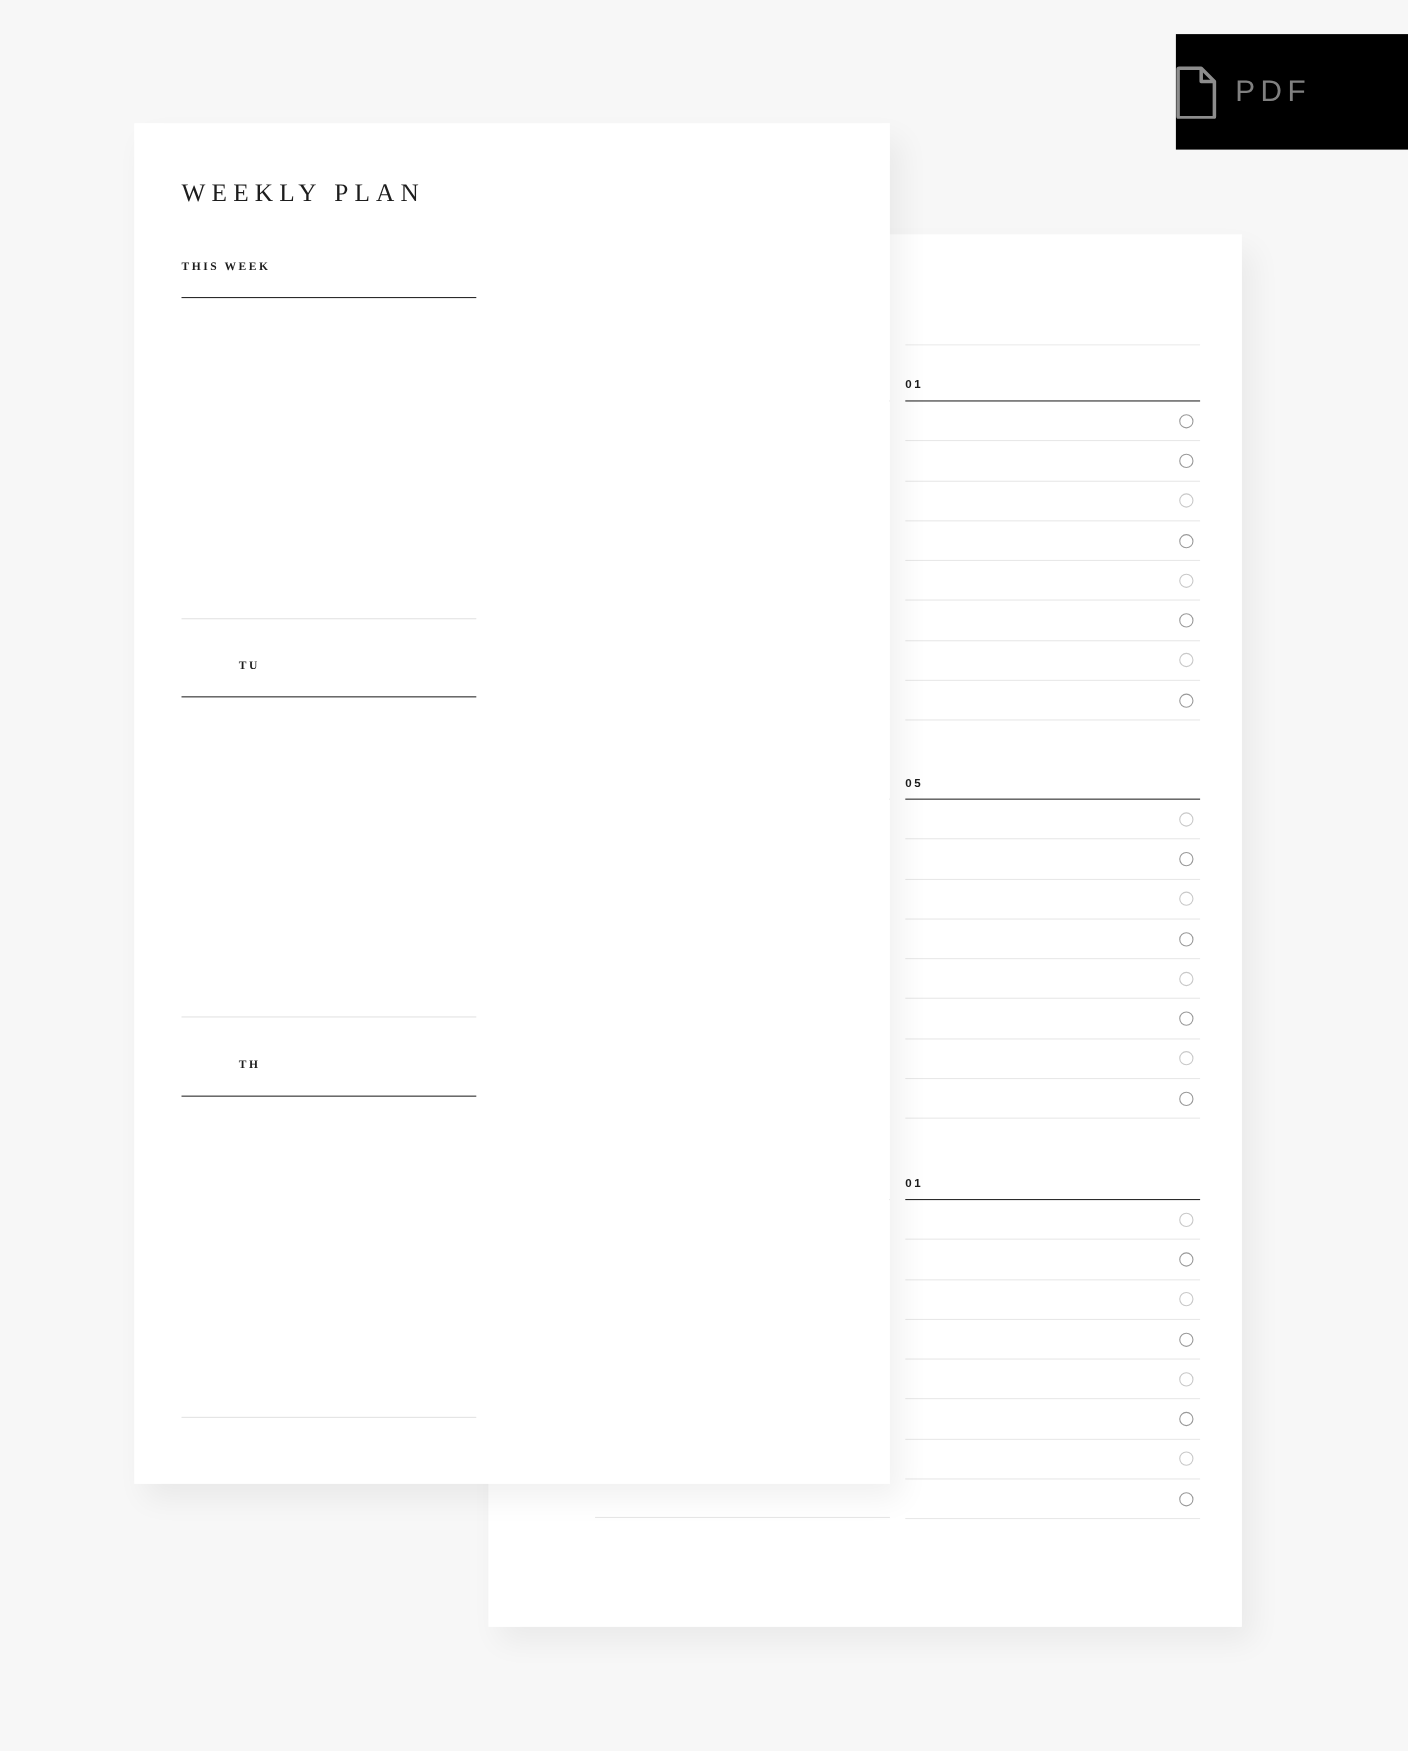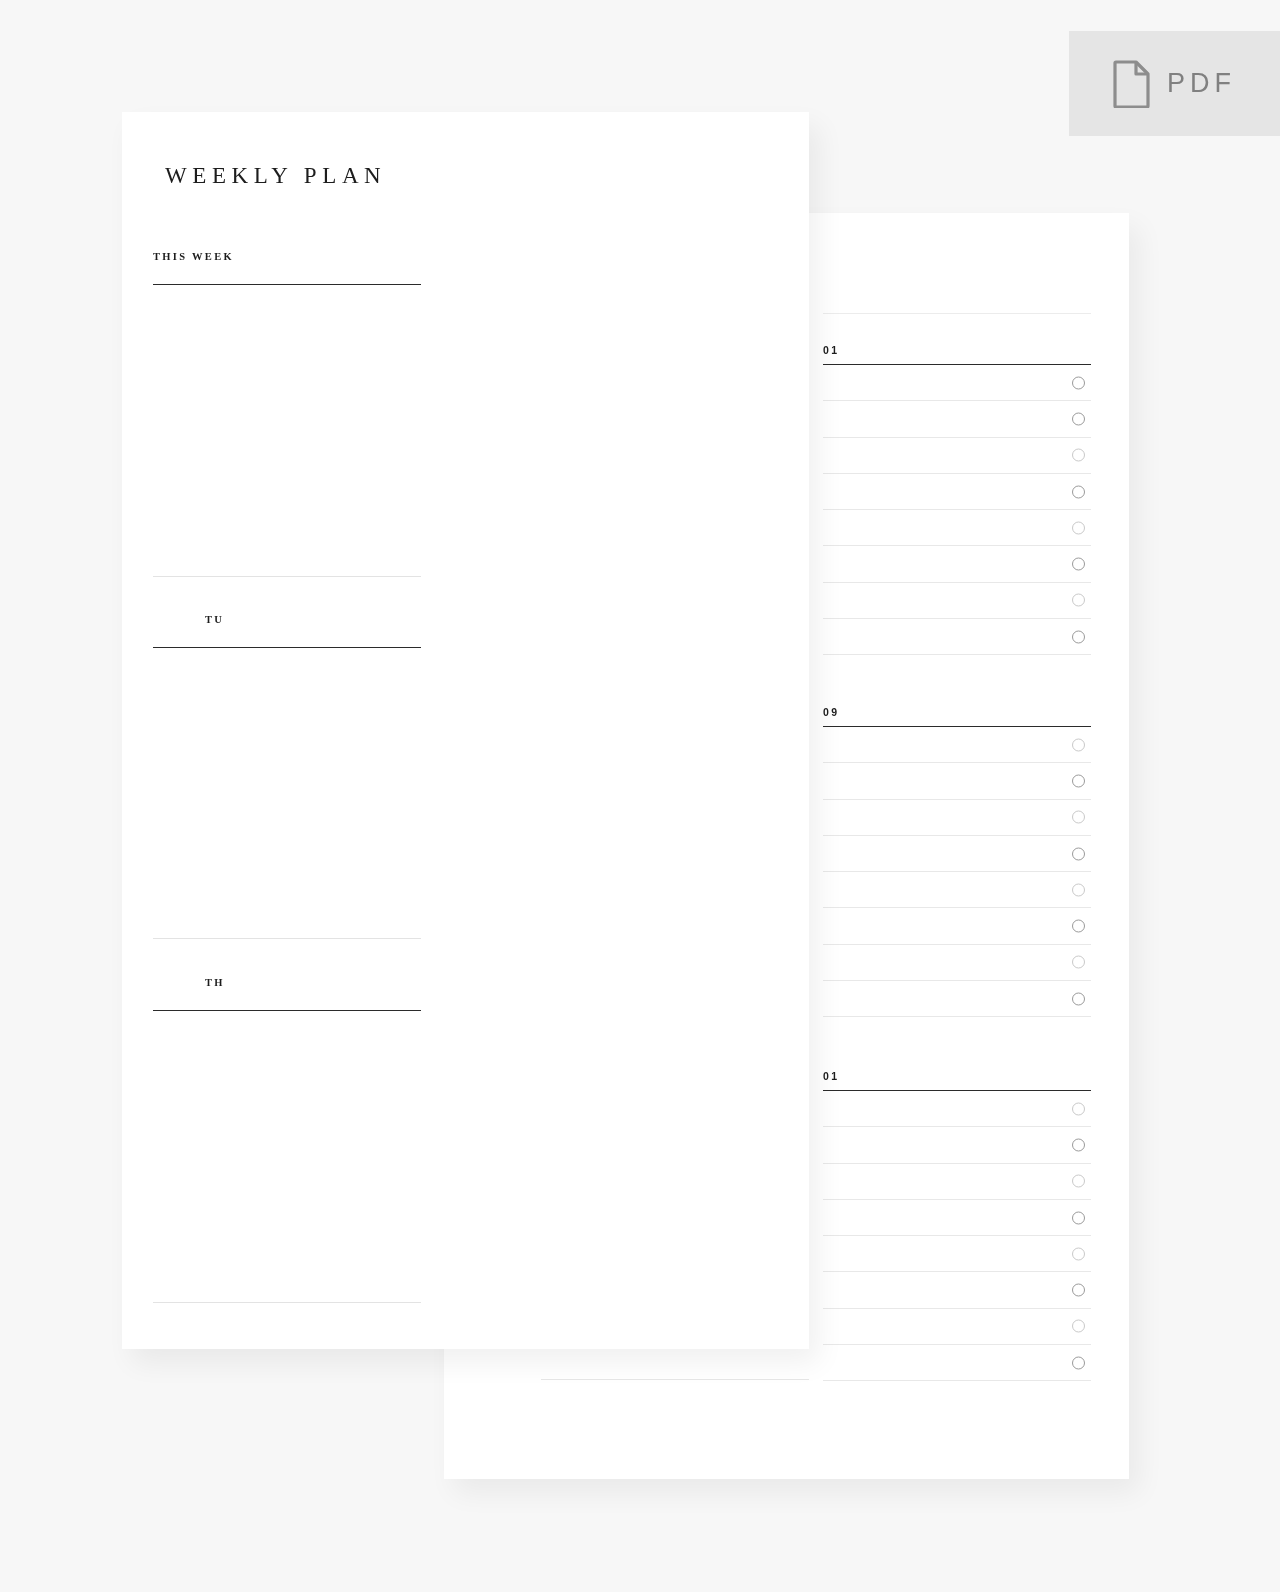--- a/index.html
+++ b/index.html
@@ -20,24 +20,23 @@
     background: #f7f7f7;
   }
 
   
   .pdf-badge {
     position: absolute;
     left: 1069px;
     top: 31px;
     width: 211px;
     height: 105px;
-    background: #e5e5e5;
+    background: #000000;
     display: flex;
     align-items: center;
-    justify-content: center;
     gap: 16px;
   }
   .pdf-badge .doc-icon {
     width: 38px;
     height: 48px;
     display: block;
   }
   .pdf-badge .pdf-label {
     font-size: 27px;
     letter-spacing: 5px;
@@ -75,21 +74,21 @@
     position: absolute;
     left: 43px;
     top: 51px;
     font-size: 23px;
     letter-spacing: 5.6px;
     color: #1d1d1d;
     font-weight: 400;
     white-space: nowrap;
   }
 
-  .lsec { position: absolute; left: 31px; width: 268px; margin-top: 14px; }
+  .lsec { position: absolute; left: 43px; width: 268px; }
   .lsec .lsec-label {
     font-size: 10.5px;
     letter-spacing: 2.3px;
     font-weight: 700;
     color: #1d1d1d;
     white-space: nowrap;
   }
   .lsec .lsec-rule {
     position: absolute;
     left: 0;
@@ -266,21 +265,21 @@
         <div class="check-row">
             <span class="bullet"></span>
           </div>
         <div class="check-row dark">
             <span class="bullet"></span>
           </div>
       </div>
     </div>
 
     <div class="check-block" style="left:379px; top:493px;">
-      <div class="check-head">09</div>
+      <div class="check-head">05</div>
       <div class="check-rule-top"></div>
       <div class="check-rows">
         <div class="check-row">
             <span class="bullet"></span>
           </div>
         <div class="check-row dark">
             <span class="bullet"></span>
           </div>
         <div class="check-row">
             <span class="bullet"></span>

